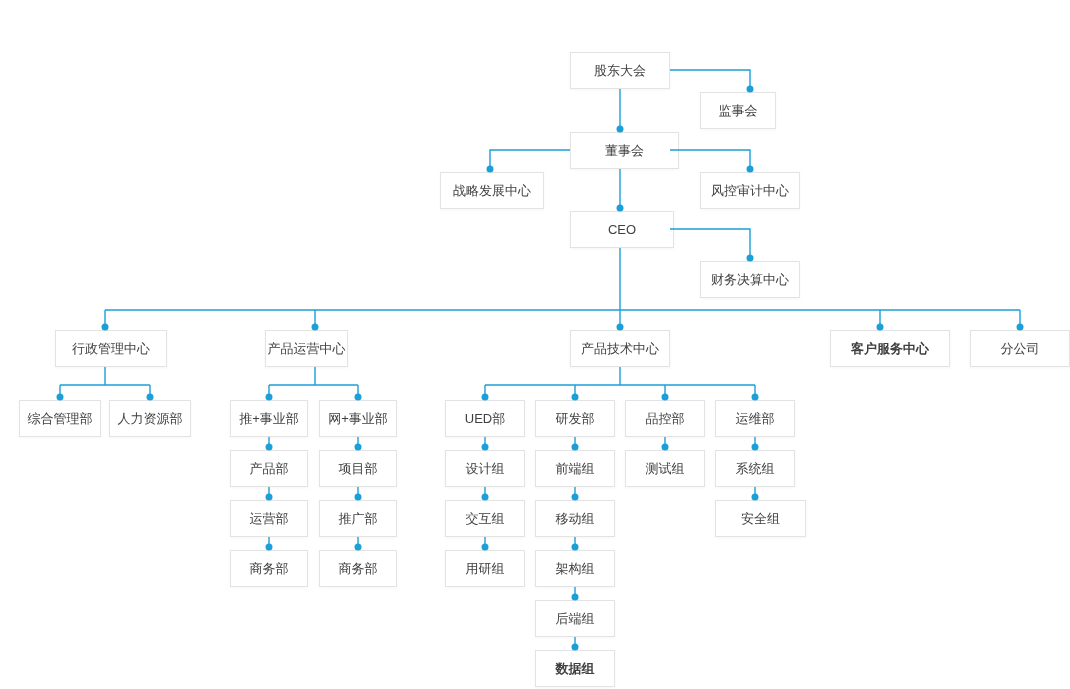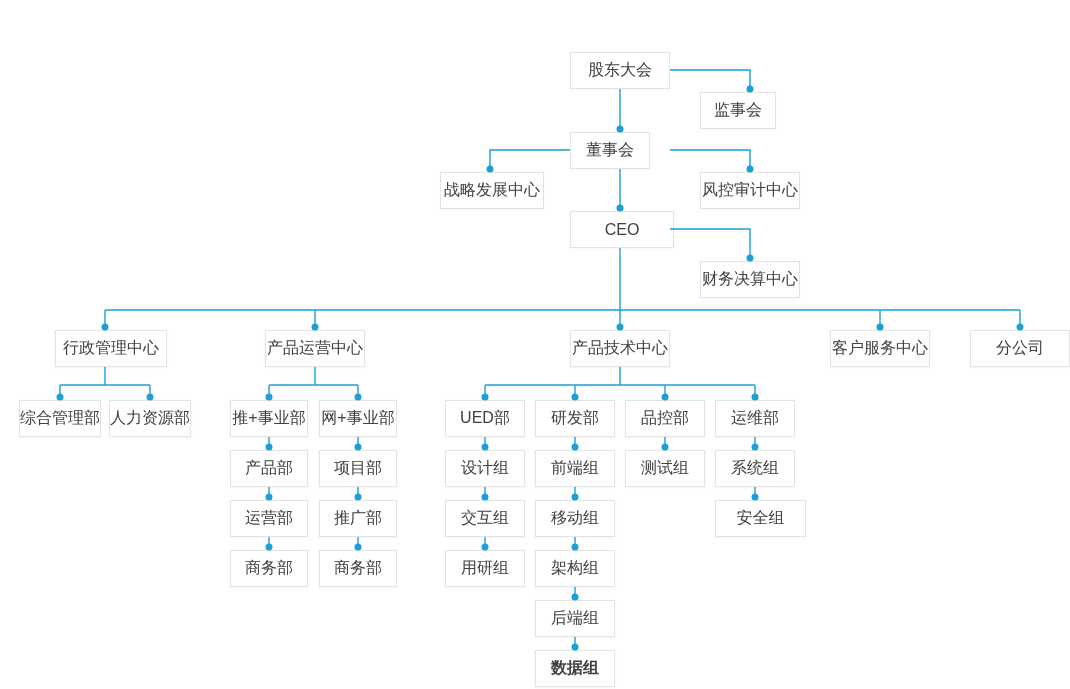--- a/index.html
+++ b/index.html
@@ -15,21 +15,21 @@
     overflow: hidden;
     font-family: "Liberation Sans", "DejaVu Sans", sans-serif;
   }
   .node {
     position: absolute;
     box-sizing: border-box;
     height: 37px;
     background: #ffffff;
     border: 1px solid #e3e3e3;
     color: #404040;
-    font-size: 16px;
+    font-size: 13px;
     display: flex;
     align-items: center;
     justify-content: center;
     white-space: nowrap;
     box-shadow: 0 1px 3px rgba(0,0,0,0.04);
     z-index: 1;
   }
   svg.wires {
     position: absolute;
     left: 0;
@@ -40,29 +40,29 @@
     z-index: 2;
   }
 </style>
 </head>
 <body>
 
 <div class="canvas" id="org-canvas">
   <div id="nodes-layer">
       <div class="node" style="left: 570px; top: 52px; width: 100px;">股东大会</div>
       <div class="node" style="left: 700px; top: 92px; width: 76px;">监事会</div>
-      <div class="node" style="left: 570px; top: 132px; width: 80px;">董事会</div>
+      <div class="node" style="left: 570px; top: 132px; width: 109px;">董事会</div>
       <div class="node" style="left: 440px; top: 172px; width: 104px;">战略发展中心</div>
       <div class="node" style="left: 700px; top: 172px; width: 100px;">风控审计中心</div>
       <div class="node" style="left: 570px; top: 211px; width: 104px;">CEO</div>
       <div class="node" style="left: 700px; top: 261px; width: 100px;">财务决算中心</div>
       <div class="node" style="left: 55px; top: 330px; width: 112px;">行政管理中心</div>
-      <div class="node" style="left: 265px; top: 330px; width: 100px;">产品运营中心</div>
+      <div class="node" style="left: 265px; top: 330px; width: 83px;">产品运营中心</div>
       <div class="node" style="left: 570px; top: 330px; width: 100px;">产品技术中心</div>
-      <div class="node" style="left: 830px; top: 330px; width: 100px;">客户服务中心</div>
+      <div class="node" style="left: 830px; top: 330px; width: 120px; font-weight: bold;">客户服务中心</div>
       <div class="node" style="left: 970px; top: 330px; width: 100px;">分公司</div>
       <div class="node" style="left: 19px; top: 400px; width: 82px;">综合管理部</div>
       <div class="node" style="left: 109px; top: 400px; width: 82px;">人力资源部</div>
       <div class="node" style="left: 230px; top: 400px; width: 78px;">推+事业部</div>
       <div class="node" style="left: 319px; top: 400px; width: 78px;">网+事业部</div>
       <div class="node" style="left: 230px; top: 450px; width: 78px;">产品部</div>
       <div class="node" style="left: 230px; top: 500px; width: 78px;">运营部</div>
       <div class="node" style="left: 230px; top: 550px; width: 78px;">商务部</div>
       <div class="node" style="left: 319px; top: 450px; width: 78px;">项目部</div>
       <div class="node" style="left: 319px; top: 500px; width: 78px;">推广部</div>

